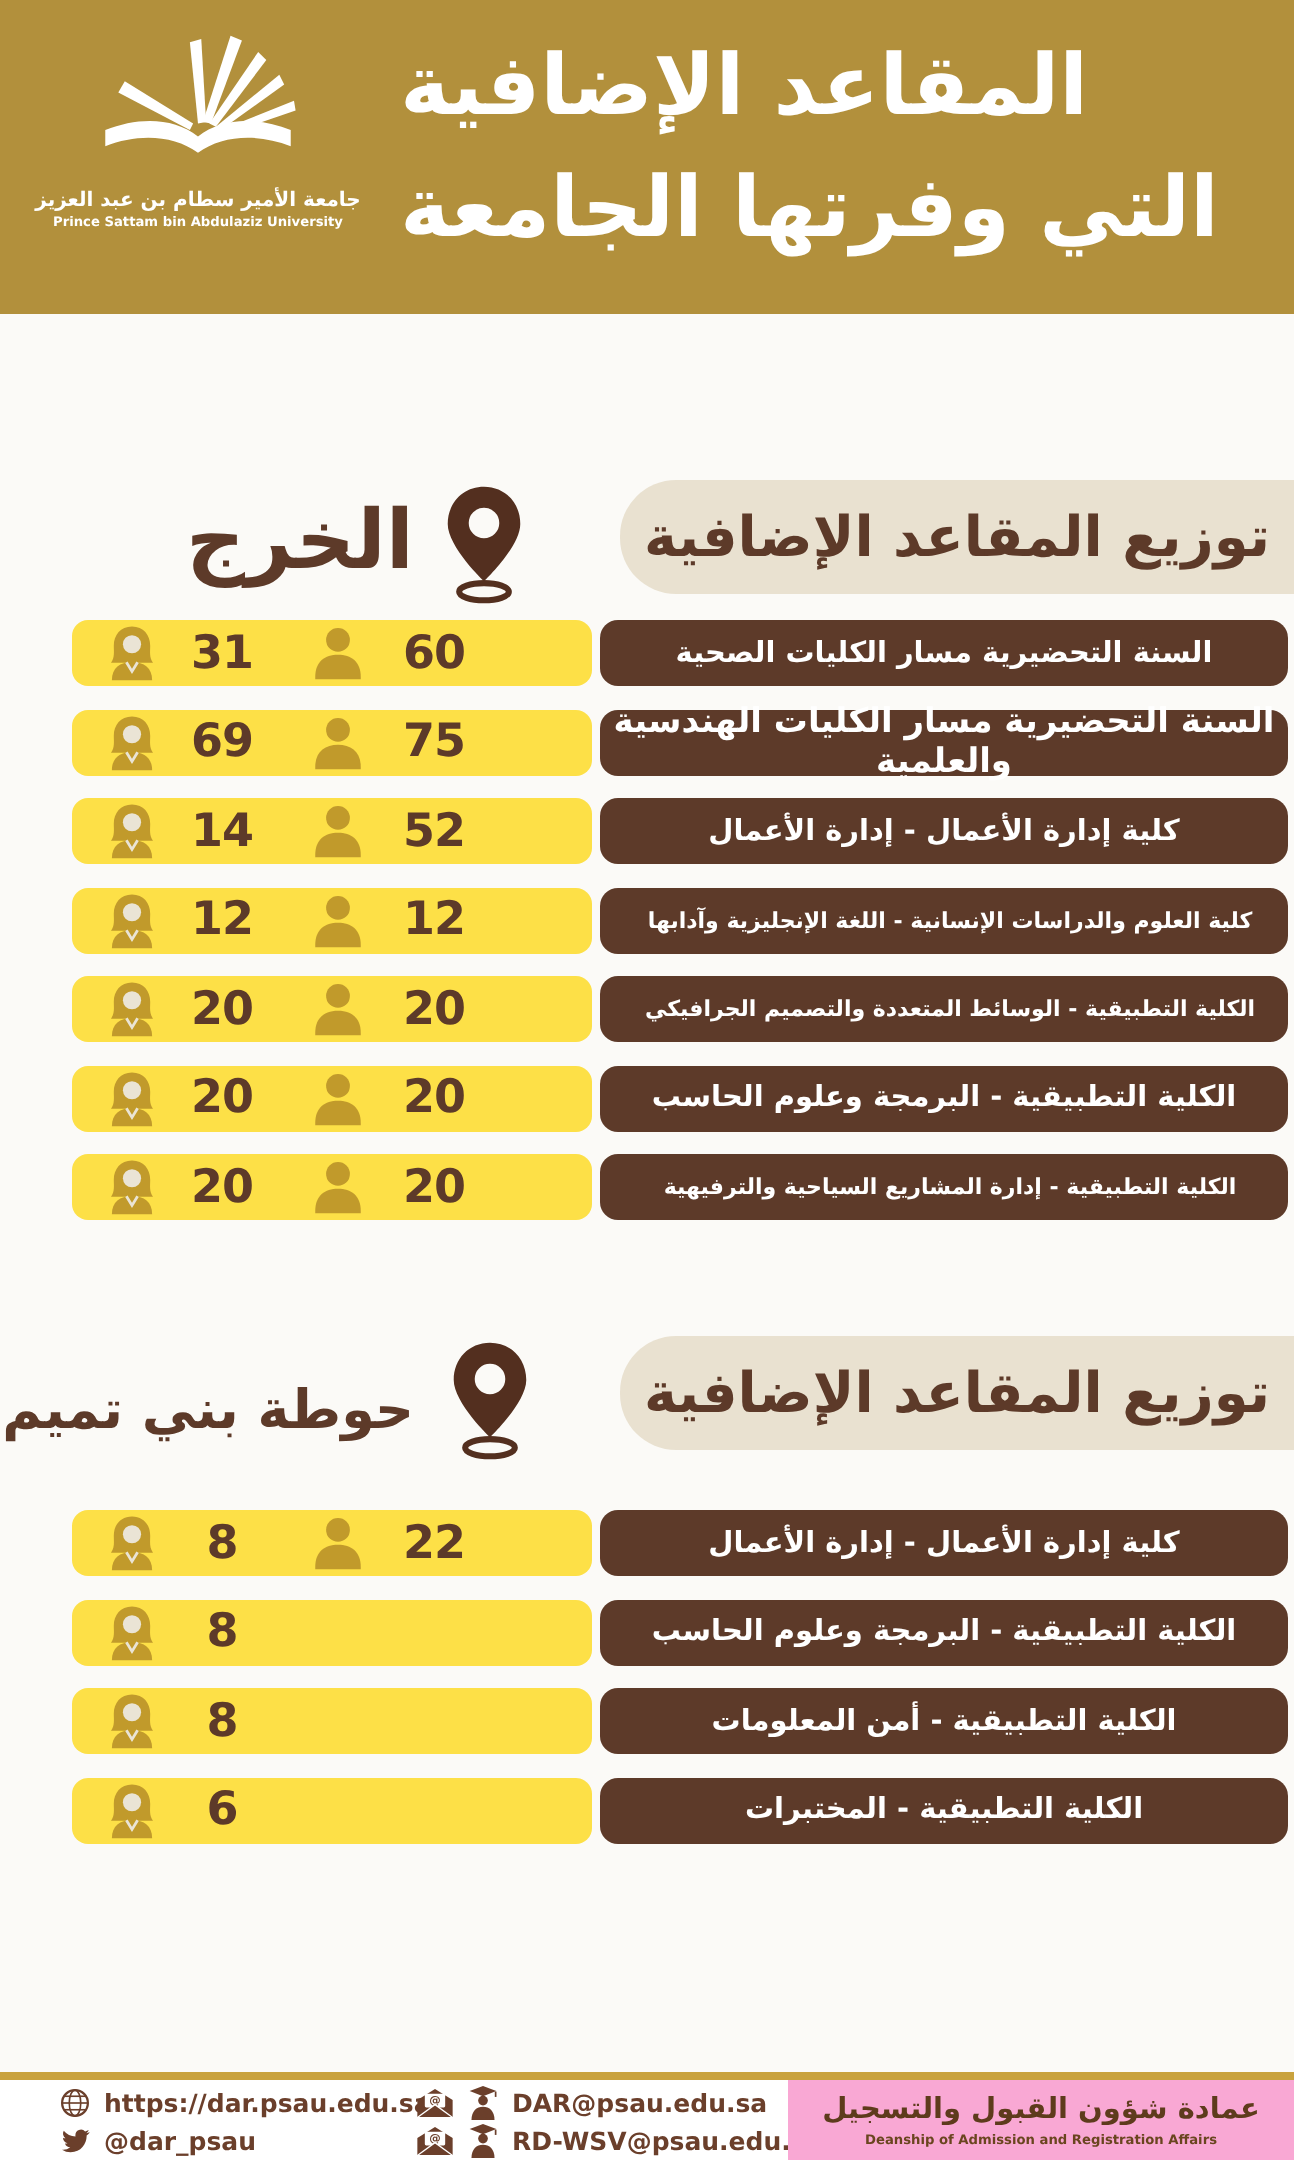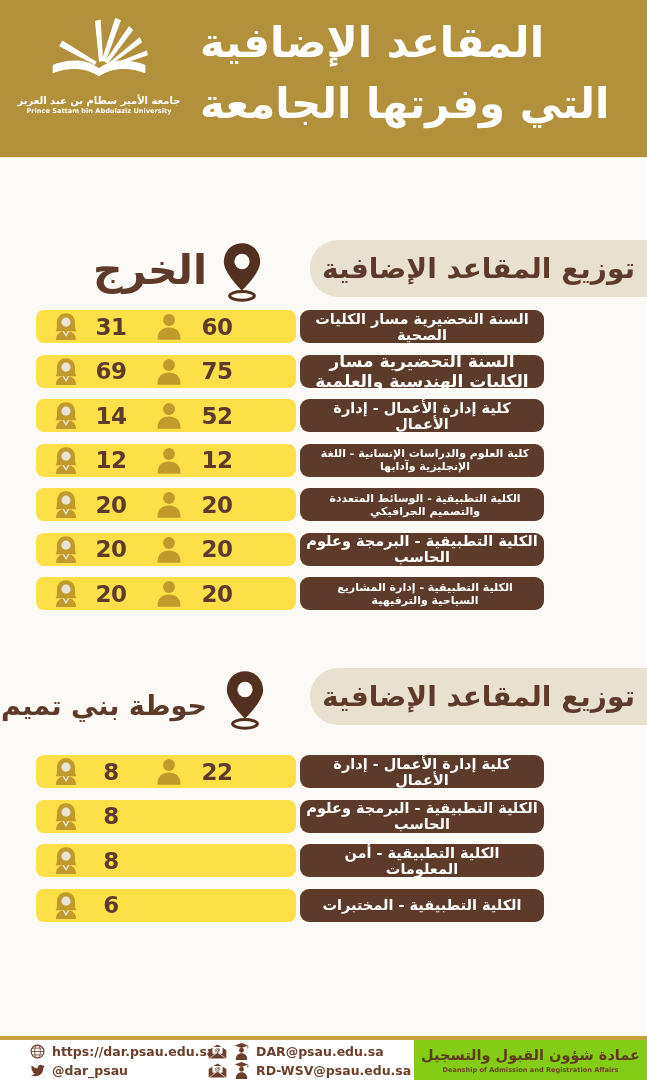--- a/index.html
+++ b/index.html
@@ -46,21 +46,21 @@
   .cell-icon { width:28px; height:29px; flex:none; display:flex; align-items:flex-end; }
   .cell-icon svg { width:28px; height:29px; color:#c19a2b; }
   .fcell { margin-left:16px; }
   .mcell { margin-left:13px; }
   .num {
     width:62px; flex:none; text-align:center; font-size:23px; font-weight:bold;
     color:#5d3a29; letter-spacing:-0.5px;
   }
   .num.mnum { width:68px; }
   .label {
-    position:absolute; left:300px; top:0; width:244px; height:33px;
+    position:absolute; left:300px; top:0; width:344px; height:33px;
     background:#5d3a29; border-radius:9px; color:#ffffff; font-weight:bold;
     display:flex; align-items:center; justify-content:center;
     direction:rtl; font-size:14.5px; padding:0 6px; box-sizing:border-box; text-align:center;
   }
   .label.md { font-size:17px; }
   .label.sm { font-size:11px;padding-left:12px; }
   
   .badge {
     position:absolute; left:6px; top:977px; width:234px; height:55px;
     background:linear-gradient(180deg,#3a80c2 0%, #1d5fa5 45%, #16497f 100%);
@@ -80,21 +80,21 @@
     display:flex; align-items:center; gap:7px; height:19px;
     color:#6b3f2b; font-weight:bold; font-size:12.5px; white-space:nowrap;
   }
   .f-left { position:absolute; left:30px; top:2px; }
   .f-mid  { position:absolute; left:208px; top:2px; }
   .f-item svg { flex:none; color:#6b3f2b; }
   .icon15 { width:15px; height:15px; }
   .icon18 { width:19px; height:16px; }
   .icon-grad { width:15px; height:17px; }
   .goldbox {
-    position:absolute; right:0; top:0; bottom:0; width:233px; background:#84cc16;
+    position:absolute; right:0; top:0; bottom:0; width:253px; background:#f9a8d4;
     color:#5e3b1c; text-align:center; padding-top:7px; box-sizing:border-box; direction:rtl;
   }
   .goldbox .ar { font-size:14.5px; font-weight:bold; line-height:17px; }
   .goldbox .en { font-size:6.6px; font-weight:bold; margin-top:2px; color:#6a451f; direction:ltr; }
   .hidden-defs { position:absolute; width:0; height:0; overflow:hidden; }
 </style>
 </head>
 <body>
 
 <svg class="hidden-defs" xmlns="http://www.w3.org/2000/svg">

